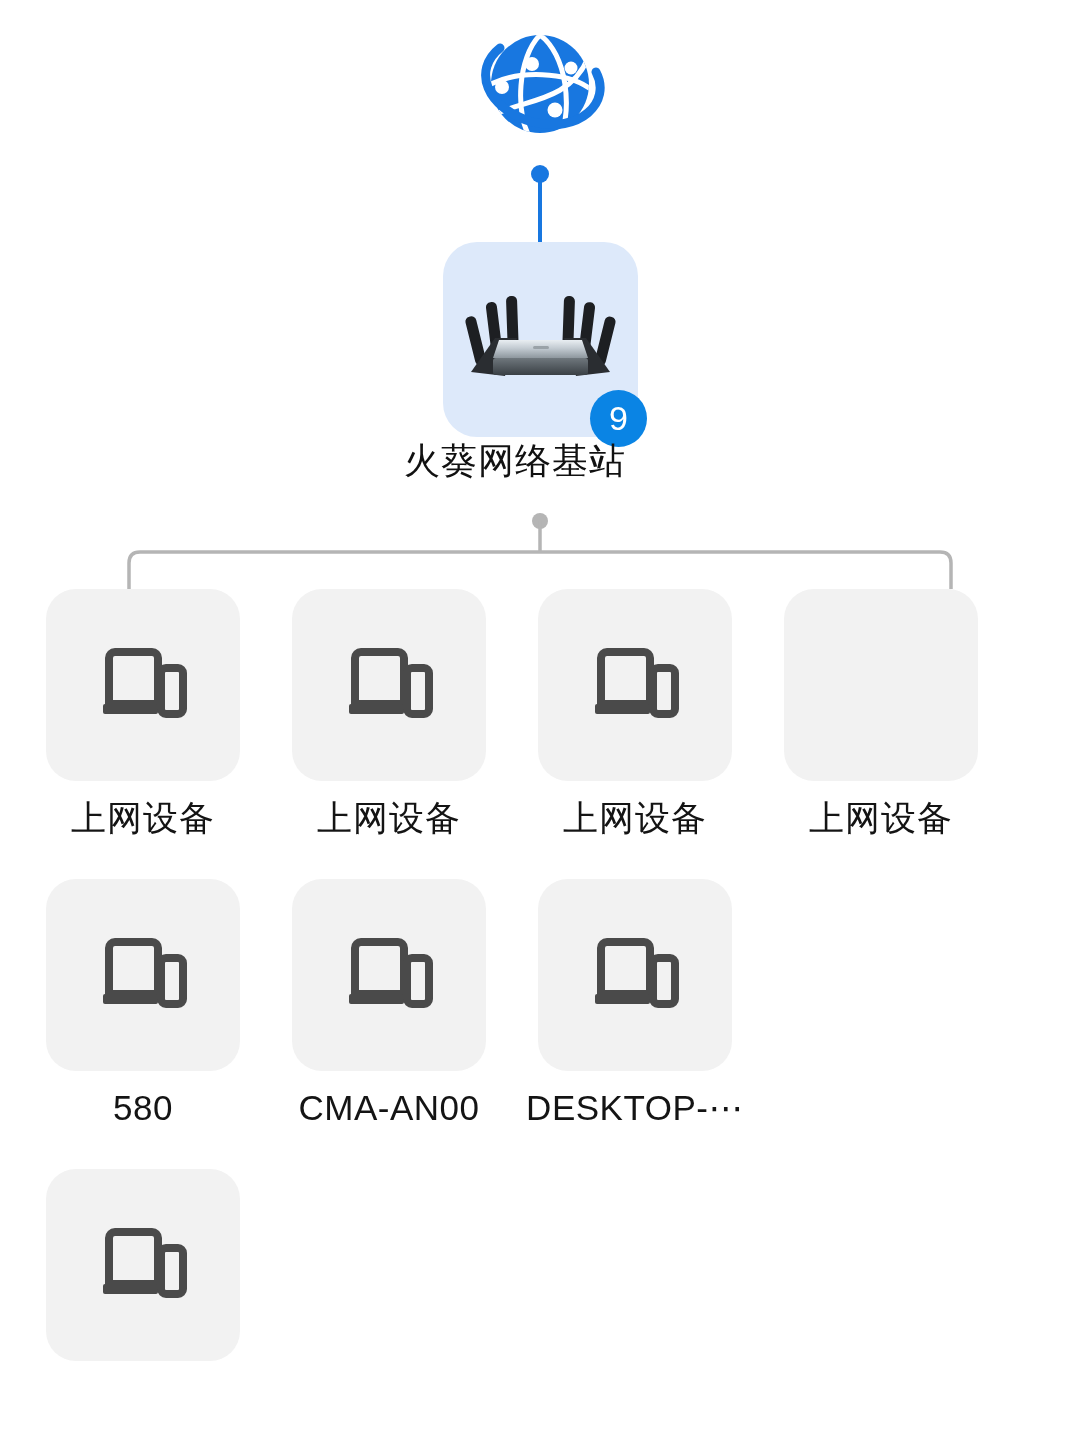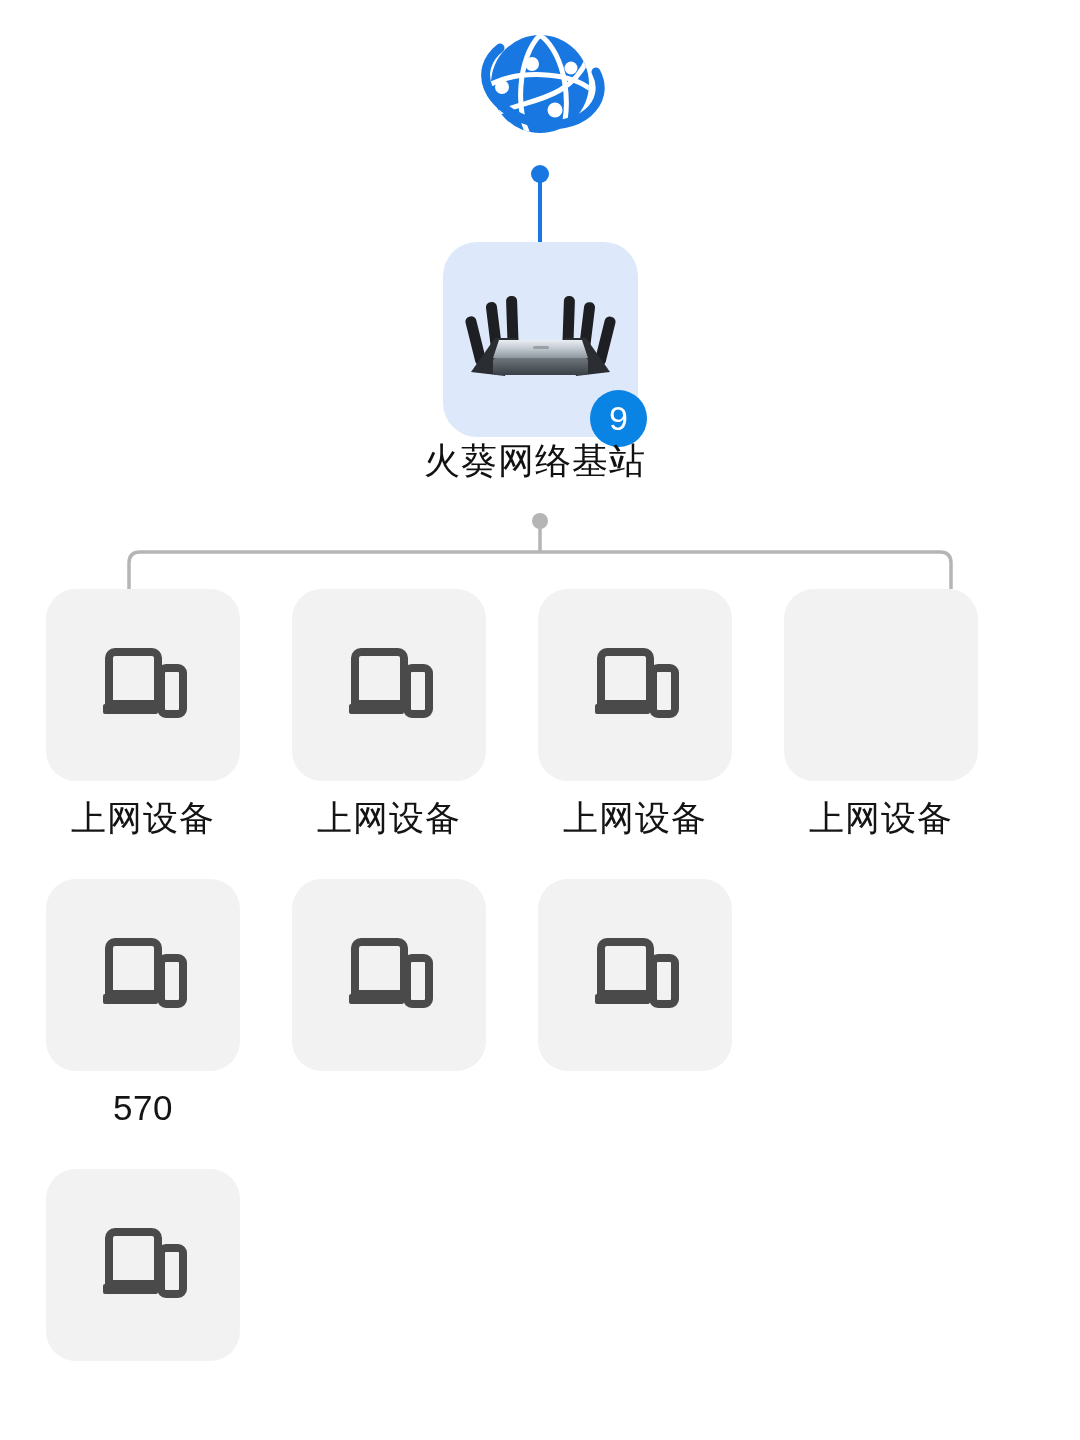--- a/index.html
+++ b/index.html
@@ -86,21 +86,20 @@
   .router-label {
     position: absolute;
     left: 0;
     top: 437px;
     width: 1030px;
     text-align: center;
     font-size: 36px;
     color: #111111;
     font-weight: 500;
     letter-spacing: 1px;
-    padding-left: 20px;
   }
 
   
   .link-devices {
     position: absolute;
     left: 0;
     top: 500px;
     width: 1080px;
     height: 110px;
     pointer-events: none;
@@ -295,46 +294,48 @@
       <div class="device-node">
         <div class="device-tile">
           <span>
             <svg width="88" height="78" viewBox="0 0 88 78" xmlns="http://www.w3.org/2000/svg">
               <path d="M10 12 a6 6 0 0 1 6 -6 h37 a6 6 0 0 1 6 6 v46 h-49 Z" fill="none" stroke="#4a4a4a" stroke-width="8" stroke-linejoin="round"></path>
               <rect x="4" y="58" width="55" height="10" rx="2" fill="#4a4a4a"></rect>
               <rect x="62" y="22" width="22" height="46" rx="5" fill="none" stroke="#4a4a4a" stroke-width="8"></rect>
             </svg>
           </span>
         </div>
-        <div class="device-label">570</div>
-      </div>
-
-
-      <div class="device-node">
-        <div class="device-tile">
-          <span>
-            <svg width="88" height="78" viewBox="0 0 88 78" xmlns="http://www.w3.org/2000/svg">
-              <path d="M10 12 a6 6 0 0 1 6 -6 h37 a6 6 0 0 1 6 6 v46 h-49 Z" fill="none" stroke="#4a4a4a" stroke-width="8" stroke-linejoin="round"></path>
-              <rect x="4" y="58" width="55" height="10" rx="2" fill="#4a4a4a"></rect>
-              <rect x="62" y="22" width="22" height="46" rx="5" fill="none" stroke="#4a4a4a" stroke-width="8"></rect>
-            </svg>
-          </span>
-        </div>
-      </div>
-
-      <div class="device-node">
-        <div class="device-tile">
-          <span>
-            <svg width="88" height="78" viewBox="0 0 88 78" xmlns="http://www.w3.org/2000/svg">
-              <path d="M10 12 a6 6 0 0 1 6 -6 h37 a6 6 0 0 1 6 6 v46 h-49 Z" fill="none" stroke="#4a4a4a" stroke-width="8" stroke-linejoin="round"></path>
-              <rect x="4" y="58" width="55" height="10" rx="2" fill="#4a4a4a"></rect>
-              <rect x="62" y="22" width="22" height="46" rx="5" fill="none" stroke="#4a4a4a" stroke-width="8"></rect>
-            </svg>
-          </span>
-        </div>
+        <div class="device-label">580</div>
+      </div>
+
+
+      <div class="device-node">
+        <div class="device-tile">
+          <span>
+            <svg width="88" height="78" viewBox="0 0 88 78" xmlns="http://www.w3.org/2000/svg">
+              <path d="M10 12 a6 6 0 0 1 6 -6 h37 a6 6 0 0 1 6 6 v46 h-49 Z" fill="none" stroke="#4a4a4a" stroke-width="8" stroke-linejoin="round"></path>
+              <rect x="4" y="58" width="55" height="10" rx="2" fill="#4a4a4a"></rect>
+              <rect x="62" y="22" width="22" height="46" rx="5" fill="none" stroke="#4a4a4a" stroke-width="8"></rect>
+            </svg>
+          </span>
+        </div>
+        <div class="device-label">CMA-AN00</div>
+      </div>
+
+      <div class="device-node">
+        <div class="device-tile">
+          <span>
+            <svg width="88" height="78" viewBox="0 0 88 78" xmlns="http://www.w3.org/2000/svg">
+              <path d="M10 12 a6 6 0 0 1 6 -6 h37 a6 6 0 0 1 6 6 v46 h-49 Z" fill="none" stroke="#4a4a4a" stroke-width="8" stroke-linejoin="round"></path>
+              <rect x="4" y="58" width="55" height="10" rx="2" fill="#4a4a4a"></rect>
+              <rect x="62" y="22" width="22" height="46" rx="5" fill="none" stroke="#4a4a4a" stroke-width="8"></rect>
+            </svg>
+          </span>
+        </div>
+        <div class="device-label">DESKTOP-⋯</div>
       </div>
     </div>
 
     <div class="row-gap"></div>
 
     <div class="device-row">
       <div class="device-node">
         <div class="device-tile">
           <span>
             <svg width="88" height="78" viewBox="0 0 88 78" xmlns="http://www.w3.org/2000/svg">

